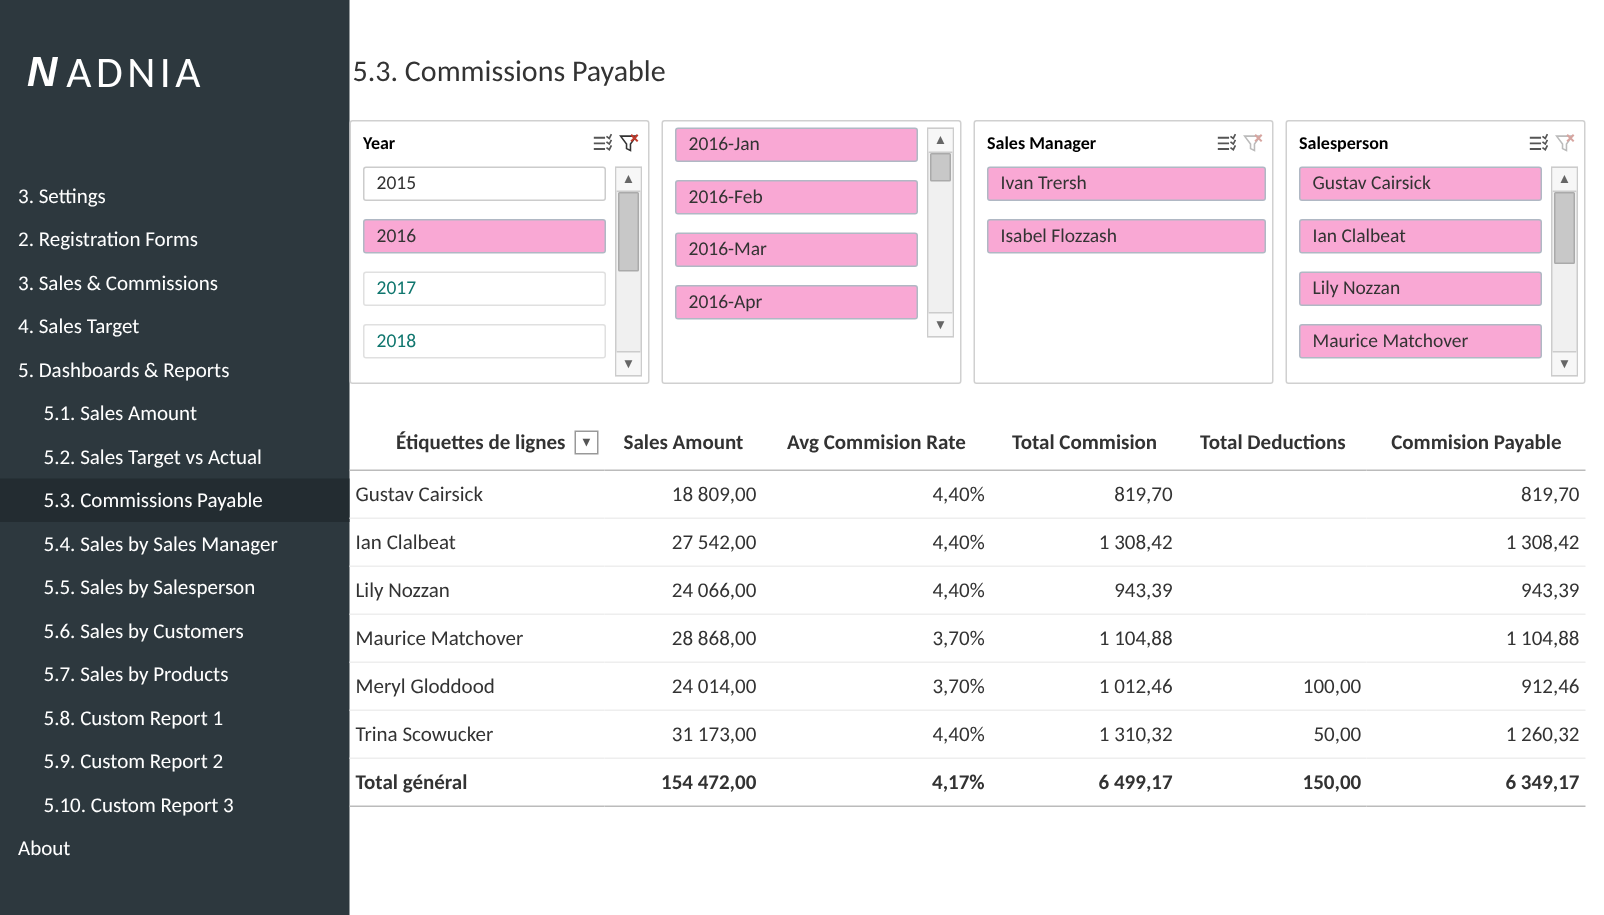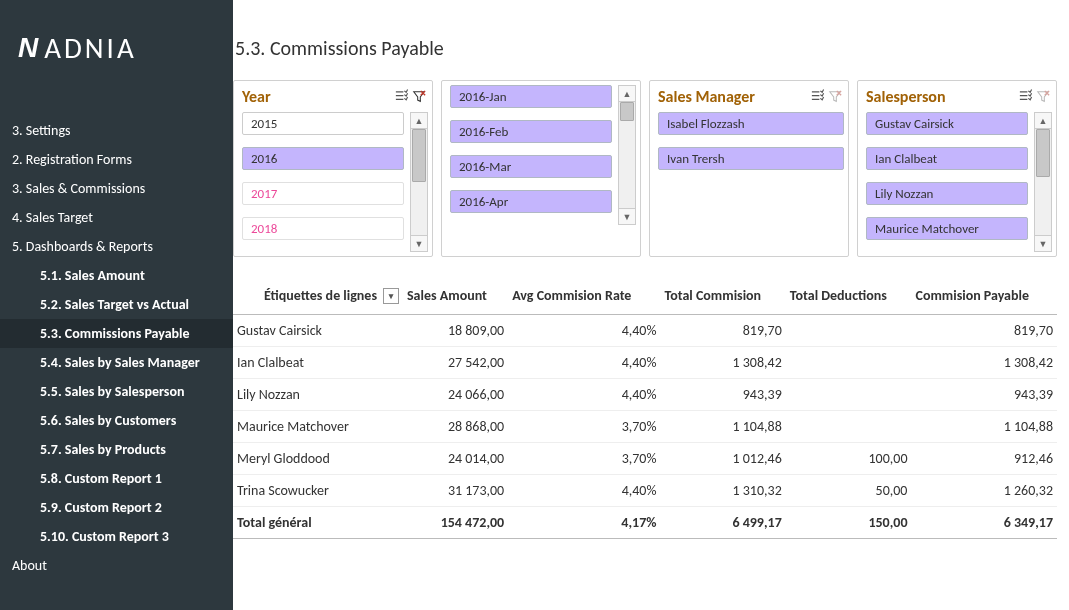--- a/index.html
+++ b/index.html
@@ -5,50 +5,50 @@
   * { box-sizing: border-box; margin: 0; padding: 0; }
   body { font-family: "Segoe UI", Calibri, Arial, sans-serif; background: #fff; color: #333; width: 1069px; height: 610px; overflow: hidden; display: flex; }
   
   
   .sidebar { width: 233px; background: #2d383e; color: #fff; flex-shrink: 0; }
   .logo-block { padding: 30px 18px 20px 18px; display: flex; align-items: center; gap: 10px; }
   .logo-icon { font-weight: 900; font-size: 28px; font-style: italic; letter-spacing: -4px; font-family: Arial, sans-serif; }
   .logo-text { font-size: 29px; font-weight: 300; letter-spacing: 3px; }
   .nav { margin-top: 30px; font-size: 14px; }
   .nav-item { padding: 6px 10px 6px 12px; cursor: pointer; white-space: nowrap; }
-  .nav-sub { padding: 6px 10px 6px 40px; cursor: pointer; white-space: nowrap; font-weight: bold; }
+  .nav-sub { padding: 6px 10px 6px 29px; cursor: pointer; white-space: nowrap; }
   .nav-sub.active { background: #232c31; }
   
   
   .main { flex: 1; padding: 0 0 0 0; }
   .page-title { padding: 36px 0 20px 2px; font-size: 20px; color: #333; font-weight: 400; }
   
   
   .slicers { display: flex; gap: 8px; padding: 0 12px 0 0; }
   .slicer { border: 1px solid #d0d0d0; border-radius: 2px; padding: 4px 4px 4px 8px; flex: 1; background: #fff; }
   .slicer-header { display: flex; align-items: center; padding: 2px 0 6px 0; }
-  .slicer-title { font-weight: 700; font-size: 16px; color: #a16207; flex: 1; }
+  .slicer-title { font-weight: 700; font-size: 12px; color: #000000; flex: 1; }
   .slicer-icon { width: 18px; height: 18px; display: flex; align-items: center; justify-content: center; font-size: 12px; color: #555; cursor: pointer; }
   .slicer-icon.clear-active svg path.funnel { stroke: #333; }
   .slicer-icon.clear-active svg path.x { stroke: #c0392b; }
   .slicer-body { display: flex; }
   .slicer-items { flex: 1; }
   .slicer-item { border: 1px solid #ccc; border-radius: 2px; background: #fff; padding: 3px 8px; margin: 0 0 12px 0; font-size: 13px; cursor: pointer; color: #333; }
-  .slicer-item.selected { background: #c4b5fd; border-color: #b0b8c4; color: #333; }
-  .slicer-item.faded { color: #ec4899; border-color: #e0e0e0; }
+  .slicer-item.selected { background: #f9a8d4; border-color: #b0b8c4; color: #333; }
+  .slicer-item.faded { color: #0f766e; border-color: #e0e0e0; }
   .slicer-scroll { width: 18px; display: flex; flex-direction: column; border: 1px solid #ccc; margin-left: 6px; background: #f0f0f0; }
   .scroll-btn { height: 16px; display:flex; align-items:center; justify-content:center; font-size:9px; color:#666; cursor:pointer; border-bottom:1px solid #ccc; background:#f7f7f7; }
   .scroll-btn:last-child { border-bottom:none; border-top:1px solid #ccc; }
   .scroll-track { flex:1; position:relative; }
   .scroll-thumb { position:absolute; left:1px; right:1px; background:#c8c8c8; border:1px solid #aaa; border-radius:1px; }
   
   
   .table-wrap { margin: 24px 12px 0 0; font-size: 14px; }
   .table { width: 100%; border-collapse: collapse; }
-  .table th { text-align: left; font-weight: 700; padding: 6px 4px 10px 4px; border-bottom: 1px solid #bbb; color: #333; white-space: nowrap; }
+  .table th { text-align: center; font-weight: 700; padding: 6px 4px 10px 4px; border-bottom: 1px solid #bbb; color: #333; white-space: nowrap; }
   .table th:first-child { text-align: left; }
   .table td { padding: 7px 4px; text-align: right; border-bottom: 1px solid #eee; white-space: nowrap; }
   .table td:first-child { text-align: left; }
   .table tfoot td { font-weight: 700; border-top: 1px solid #bbb; border-bottom: 1px solid #bbb; }
   .rowlabel-head { display:flex; align-items:center; gap:6px;justify-content:flex-end; }
   .dropdown-box { width:16px; height:16px; border:1px solid #999; display:flex; align-items:center; justify-content:center; font-size:9px; color:#555; cursor:pointer; background:#fff; }
   
   
   .ms-icon svg { width:15px; height:15px; }
   .funnel-icon svg { width:14px; height:14px; }
@@ -151,22 +151,22 @@
         </span>
         <span class="slicer-icon funnel-icon">
           <svg viewBox="0 0 16 16">
               <path d="M2 2h12l-4.5 6v5l-3-1.5V8z" fill="none" stroke="#bbb" stroke-width="1.2"></path>
               <path d="M10 1l5 5M15 1l-5 5" stroke="#d7a5a0" stroke-width="1.6"></path>
             </svg>
         </span>
       </div>
       <div class="slicer-body">
         <div class="slicer-items" id="slicer-sm-items">
+            <div class="slicer-item selected">Ivan Trersh</div>
             <div class="slicer-item selected">Isabel Flozzash</div>
-            <div class="slicer-item selected">Ivan Trersh</div>
           </div>
       </div>
     </div>
 
     <div class="slicer">
       <div class="slicer-header">
         <span class="slicer-title">Salesperson</span>
         <span class="slicer-icon ms-icon">
           <svg viewBox="0 0 16 16">
               <path d="M2 3h8M2 7h8M2 11h8" stroke="#555" stroke-width="1.3"></path>

